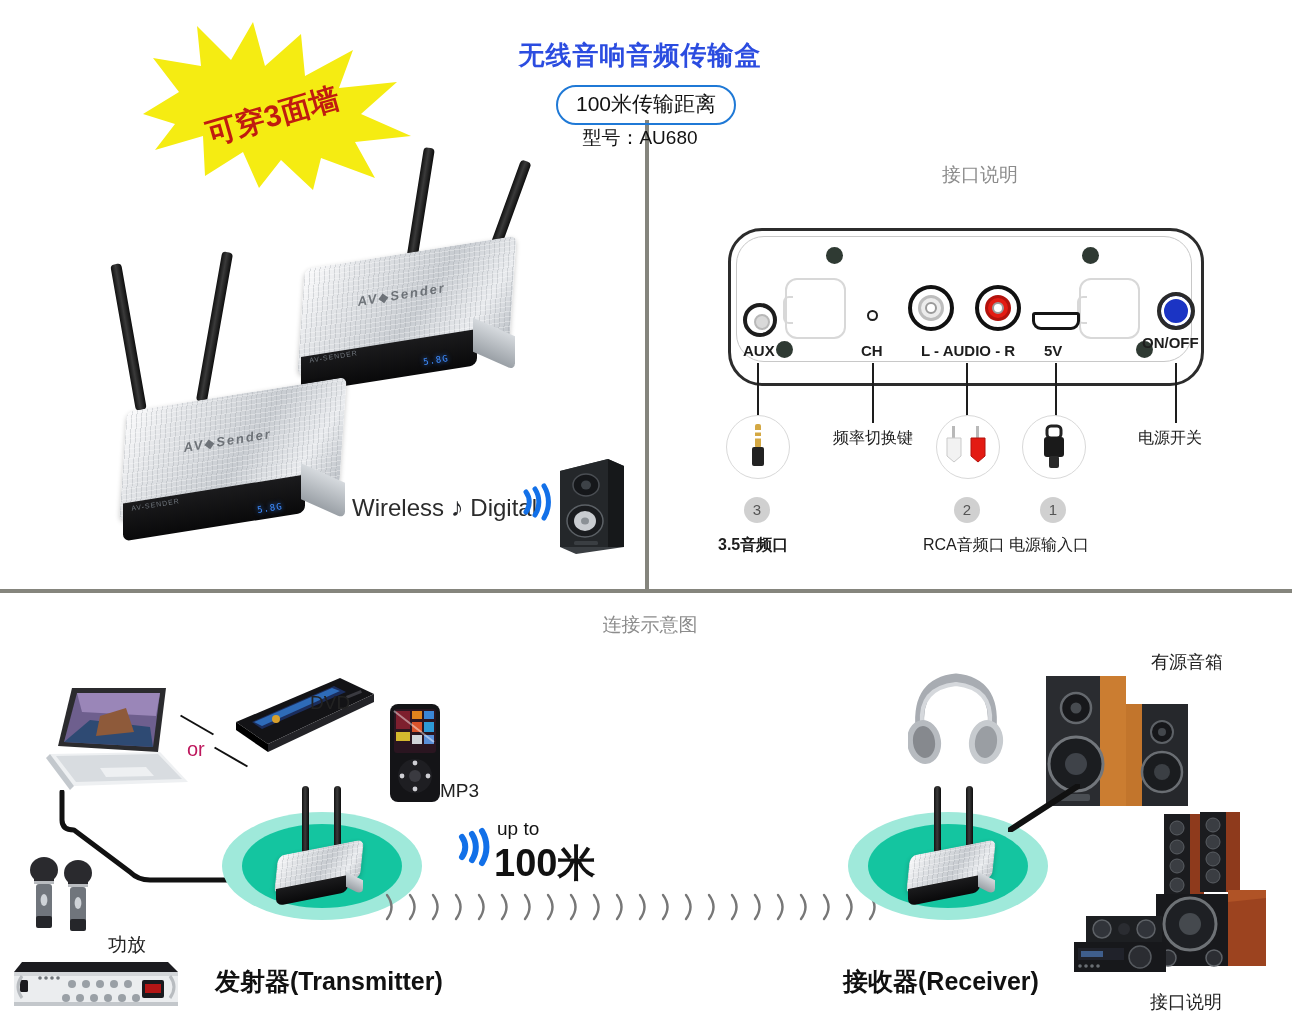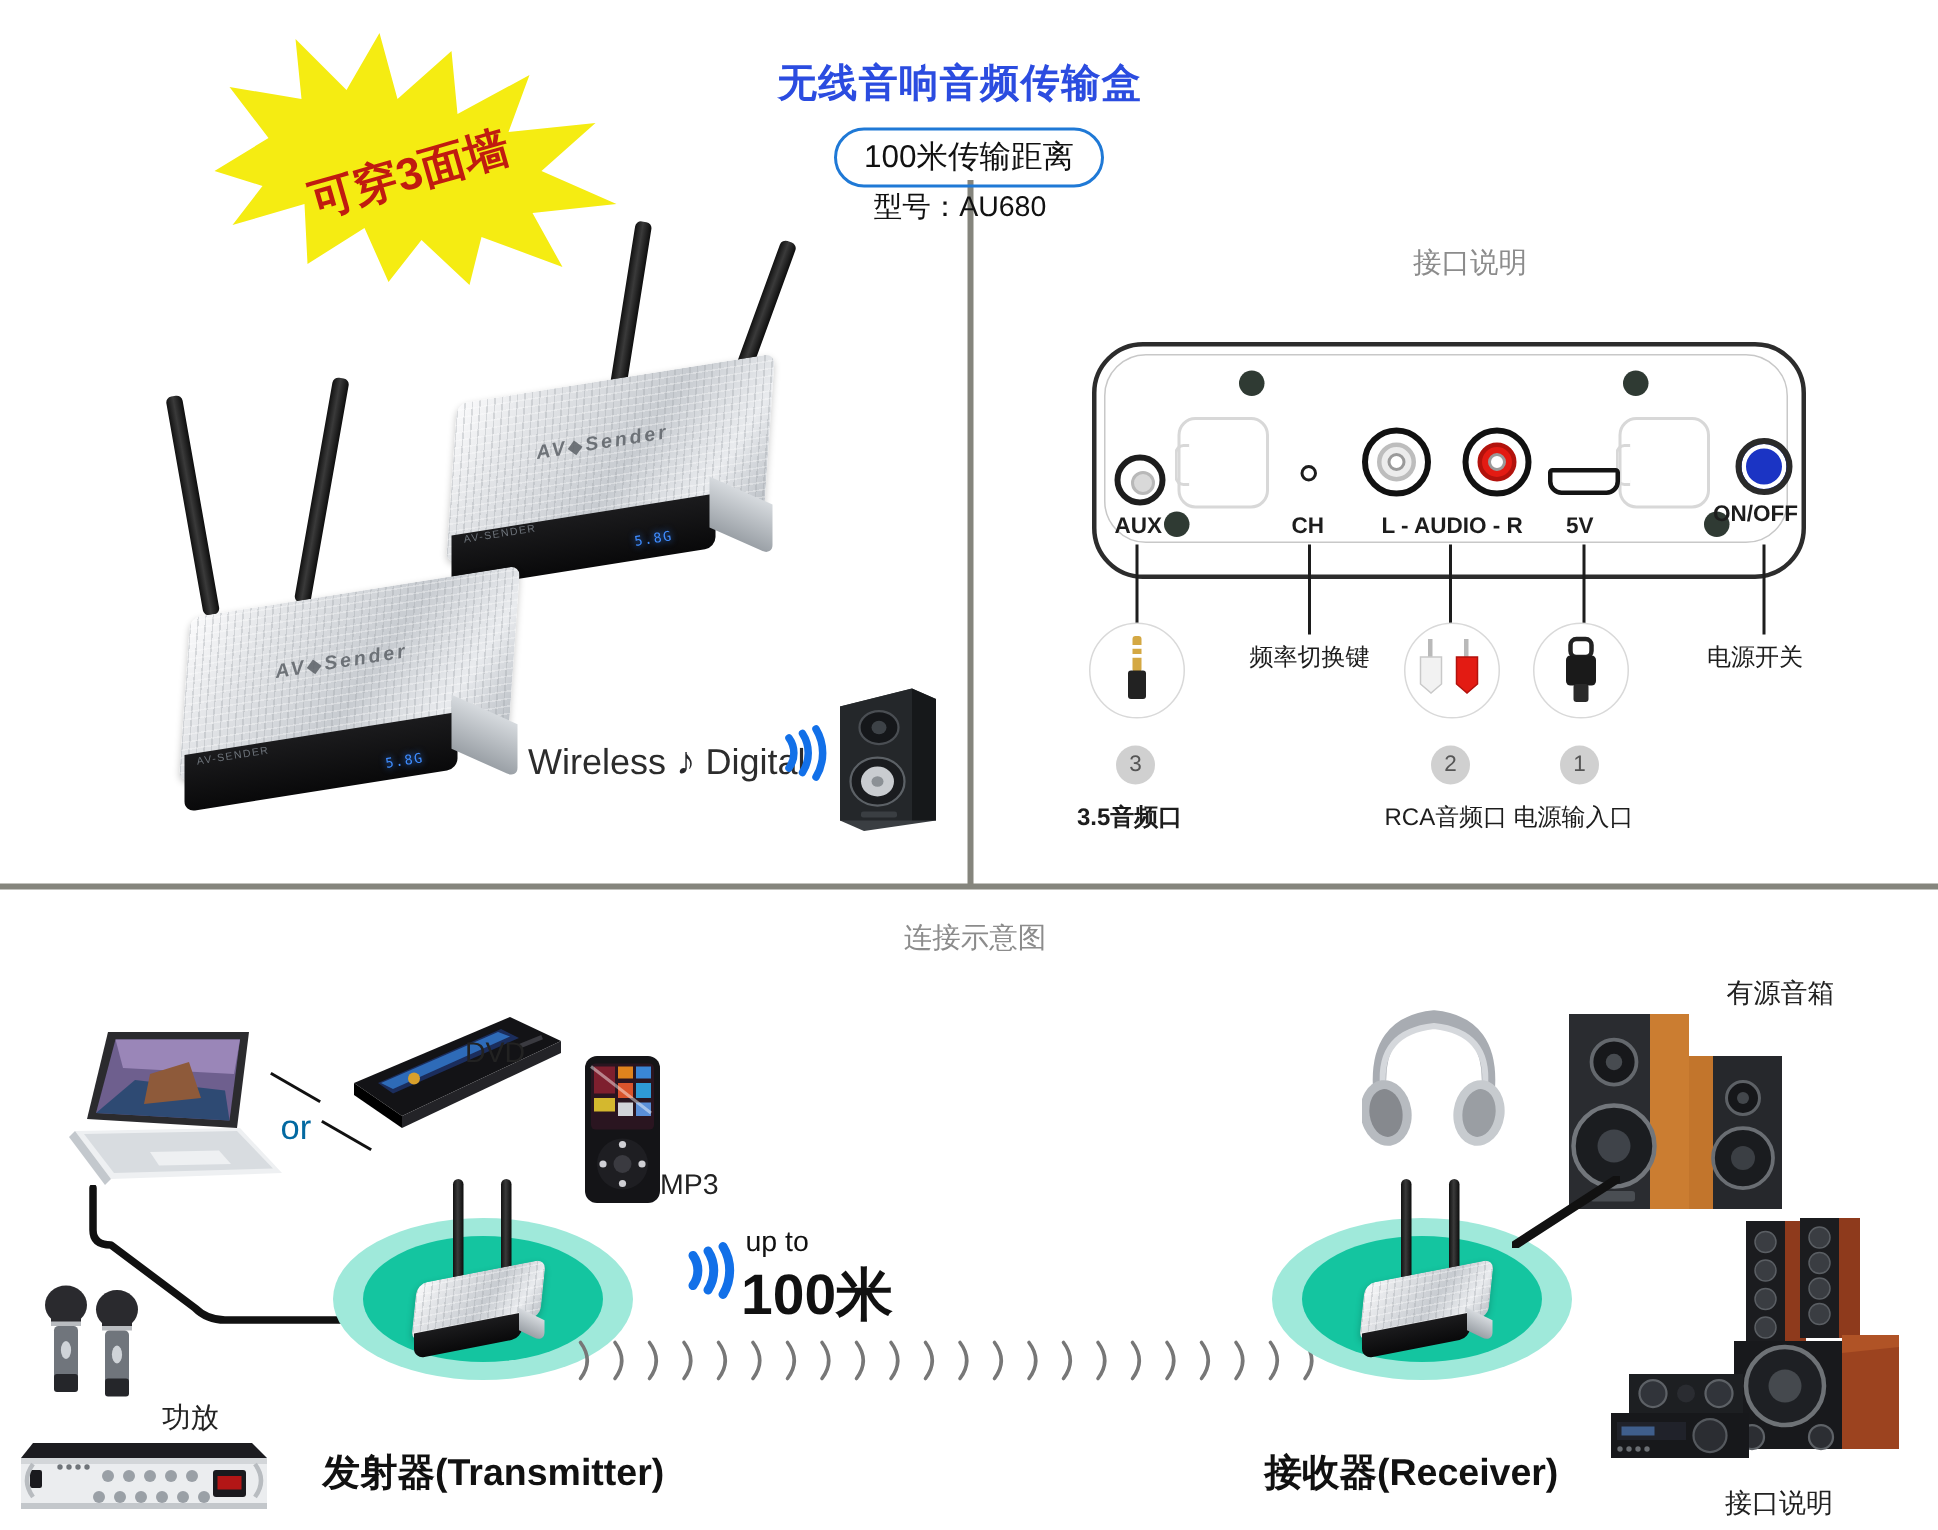--- a/index.html
+++ b/index.html
@@ -78,21 +78,21 @@
   .cnum{position:absolute;width:26px;height:26px;border-radius:50%;
       background:#d0d0d0;color:#555;font-size:15px;text-align:center;line-height:26px;}
   .cname{position:absolute;font-size:16px;color:#1d1d1d;white-space:nowrap;}
 
   
   #conn-title{left:545px;top:612px;width:210px;text-align:center;font-size:19px;color:#8c8c8c;}
   .pad-outer{position:absolute;border-radius:50%;background:#9fe9da;}
   .pad-inner{position:absolute;border-radius:50%;background:#14c5a0;}
   .role-lbl{position:absolute;font-size:25px;font-weight:bold;color:#111;white-space:nowrap;}
   .eq-lbl{position:absolute;font-size:18px;color:#222;white-space:nowrap;}
-  #or-text{left:187px;top:738px;font-size:23px;color:#0369a1;}
+  #or-text{left:187px;top:738px;font-size:20px;color:#be185d;}
   #dist-up{left:497px;top:818px;font-size:19px;color:#111;}
   #dist-big{left:494px;top:838px;font-size:38px;font-weight:bold;color:#111;white-space:nowrap;}
   #wifi-big{left:455px;top:824px;width:46px;height:46px;}
   #arcs{left:385px;top:890px;width:500px;height:34px;}
   .thickline{position:absolute;background:#111;}
 </style>
 </head>
 <body>
 
 <div class="abs" id="v-divider"></div>

